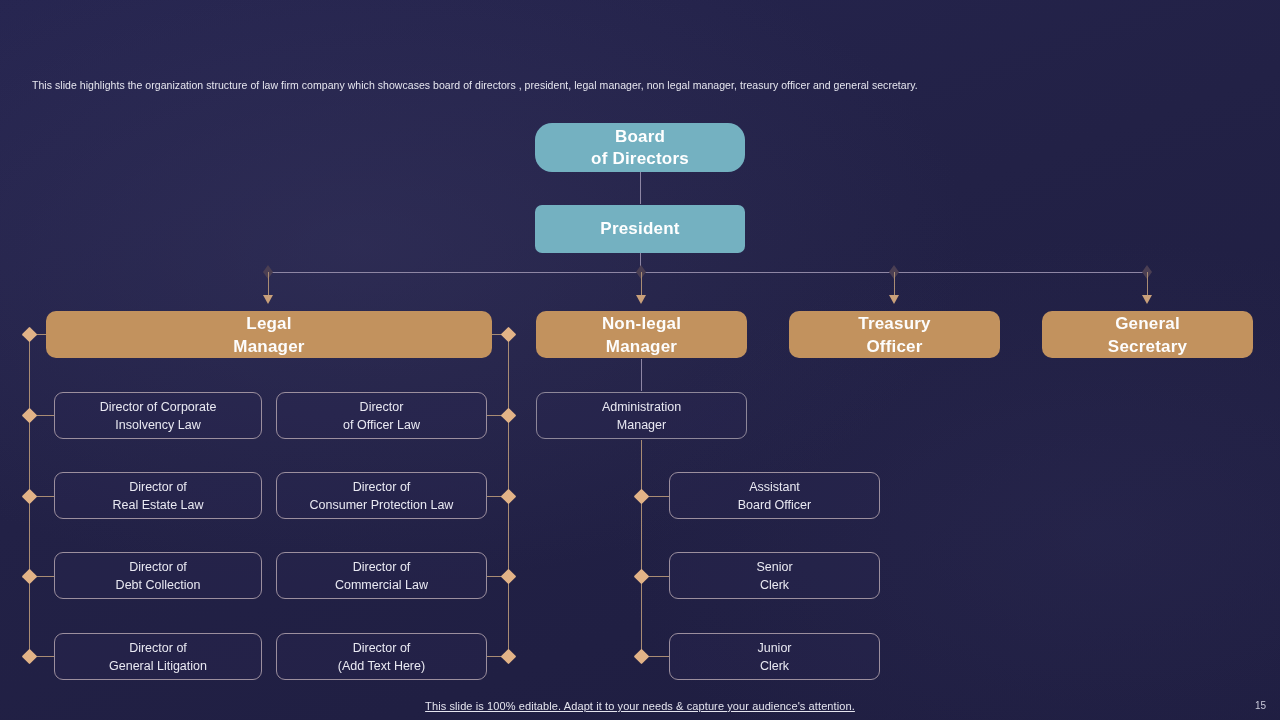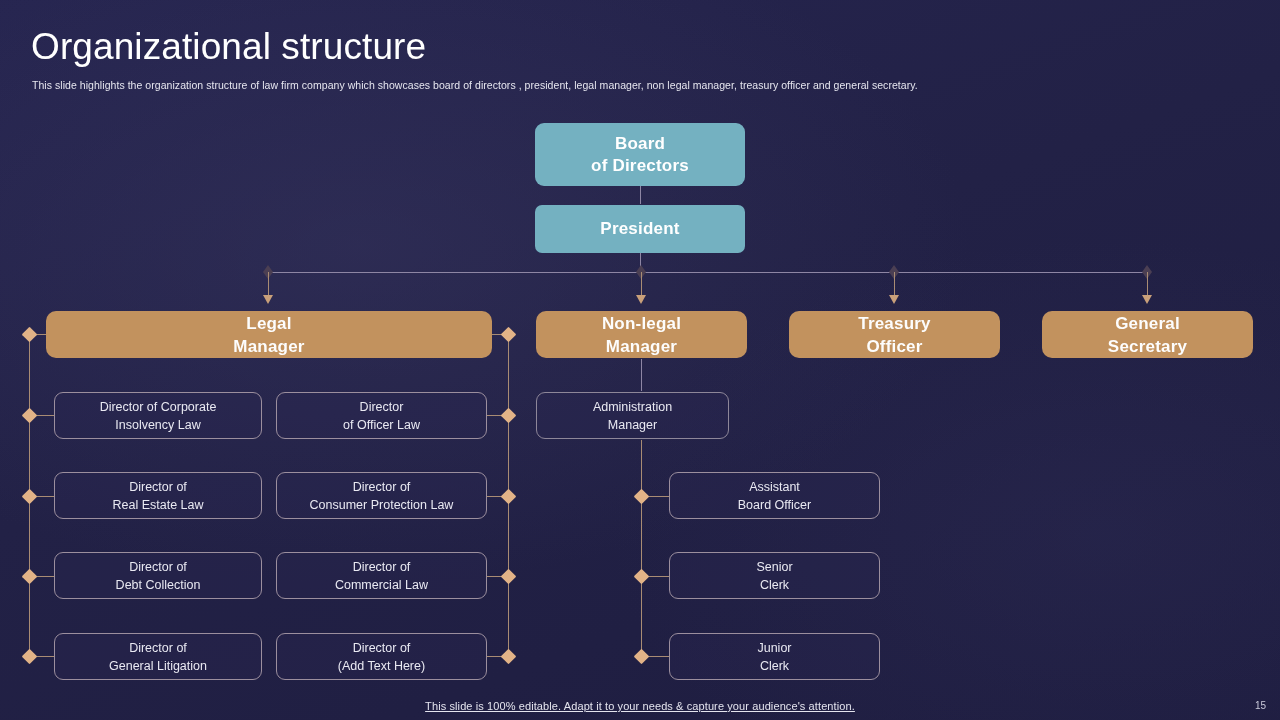--- a/index.html
+++ b/index.html
@@ -164,21 +164,20 @@
     color: #c9c9da;
   }
 </style>
 </head>
 <body>
 
 <div class="bg-sheen"></div>
 
 <div class="slide">
 
-  <div class="page-title">Organizational structure</div>
   <div class="page-subtitle">This slide highlights the organization structure of law firm  company which showcases board of directors , president, legal manager, non legal manager, treasury officer and general secretary.</div>
 
   <div class="line-v" style="left:640px; top:172px; height:32px;"></div>
 
   <div class="line-v" style="left:640px; top:253px; height:19px;"></div>
   <div class="line-h" style="left:268px; top:272px; width:880px;"></div>
 
   <div class="diamond dark" style="left:263px; top:265px;"></div>
   <div class="line-v tan" style="left:268px; top:272px; height:25px;"></div>
   <div class="arrow-down" style="left:263px; top:295px;"></div>
@@ -221,21 +220,21 @@
 
   <div class="line-v" style="left:641px; top:359px; height:32px;"></div>
   <div class="line-v tan" style="left:641px; top:440px; height:218px;"></div>
   <div class="line-h tan" style="left:641px; top:496px; width:29px;"></div>
   <div class="line-h tan" style="left:641px; top:576px; width:29px;"></div>
   <div class="line-h tan" style="left:641px; top:656px; width:29px;"></div>
   <div class="diamond" style="left:636px; top:491px;"></div>
   <div class="diamond" style="left:636px; top:571px;"></div>
   <div class="diamond" style="left:636px; top:651px;"></div>
 
-  <div class="node node-top" style="left:535px; top:123px; width:210px; height:63px;">
+  <div class="node node-top" style="left:535px; top:123px; width:210px; height:49px;border-radius:17px;">
     <div>
       <div>Board</div>
       <div>of Directors</div>
     </div>
   </div>
 
   <div class="node node-top" style="left:535px; top:205px; width:210px; height:48px;border-radius:7px;">
     <div>President</div>
   </div>
 
@@ -316,21 +315,21 @@
     </div>
   </div>
 
   <div class="node node-sub" style="left:276px; top:633px; width:211px; height:47px;">
     <div>
       <div>Director of</div>
       <div>(Add Text Here)</div>
     </div>
   </div>
 
-  <div class="node node-sub admin" style="left:536px; top:392px; width:193px; height:47px;">
+  <div class="node node-sub admin" style="left:536px; top:392px; width:211px; height:47px;">
     <div>
       <div>Administration</div>
       <div>Manager</div>
     </div>
   </div>
 
   <div class="node node-sub" style="left:669px; top:472px; width:211px; height:47px;">
     <div>
       <div>Assistant</div>
       <div>Board Officer</div>

